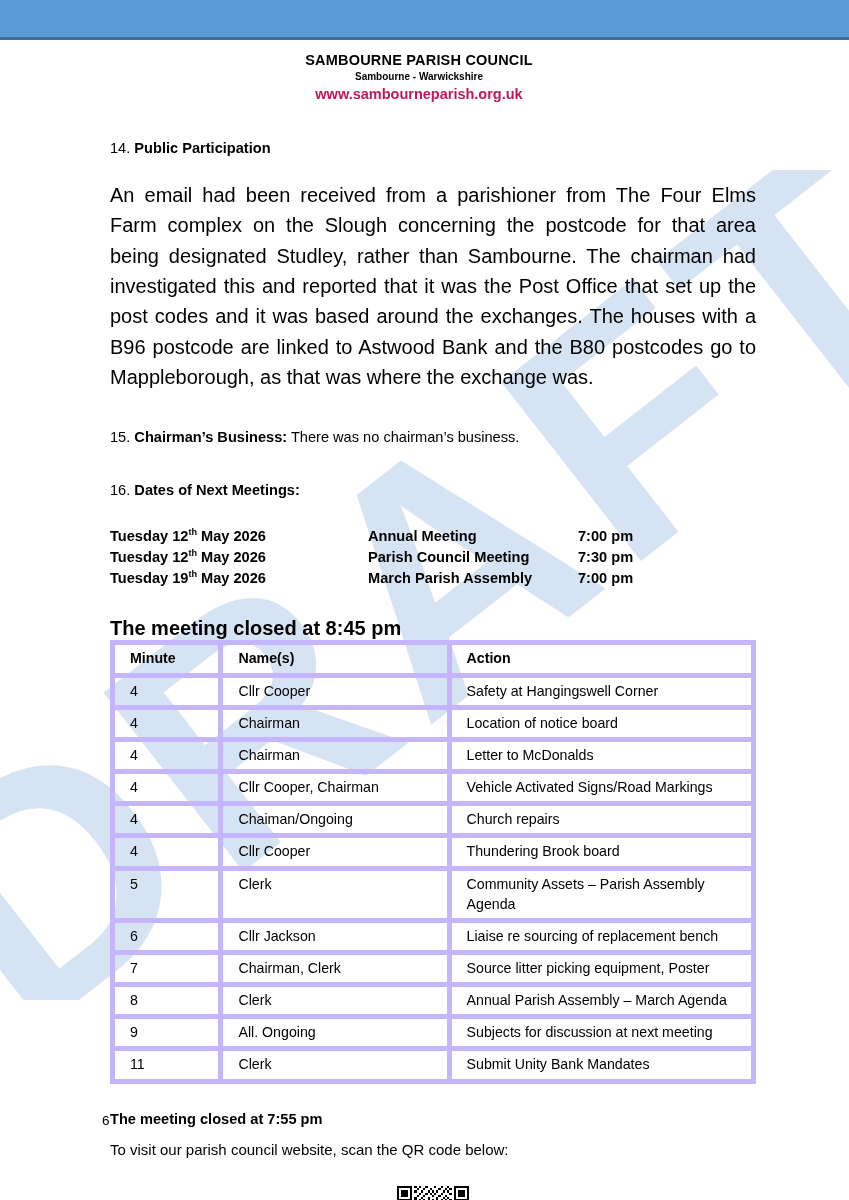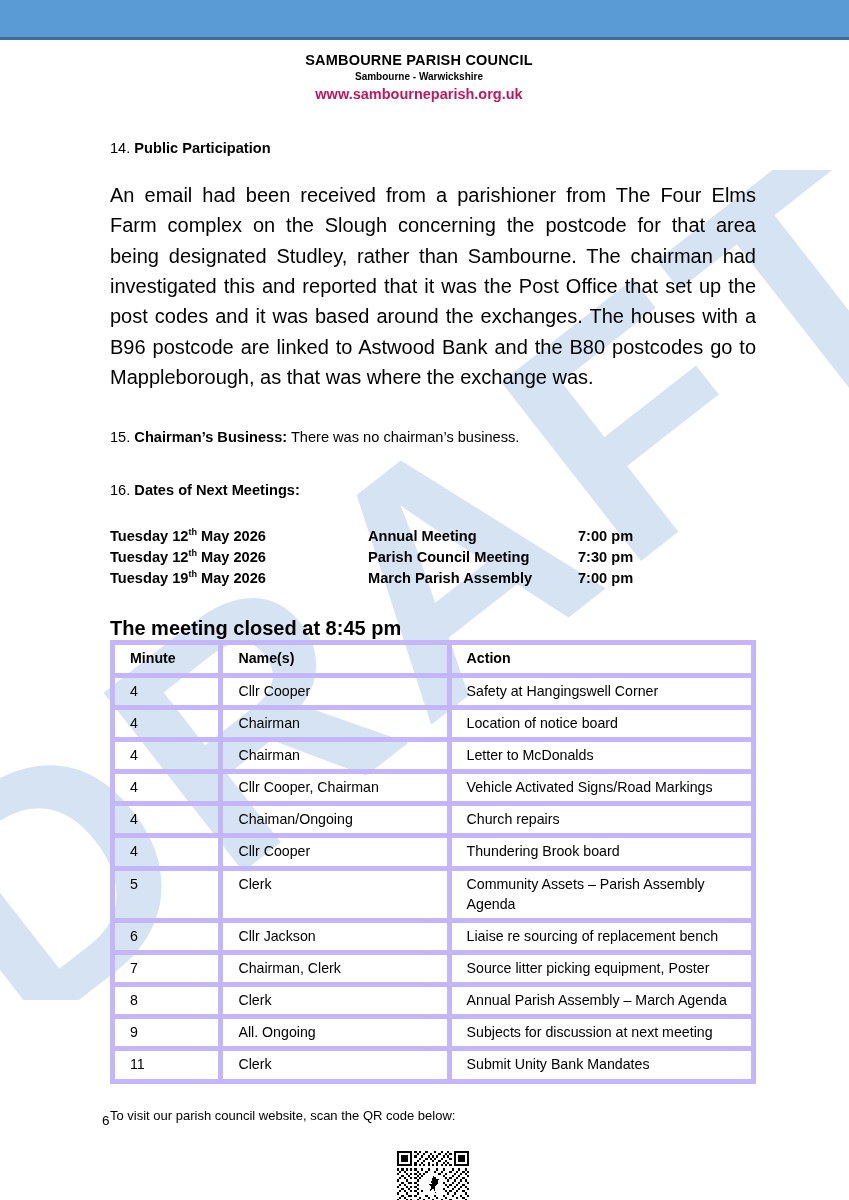--- a/index.html
+++ b/index.html
@@ -158,22 +158,22 @@
   .col-min { width: 92px; }
   .col-name { width: 225px; }
   .col-act  { width: 329px; }
 
   .closed-line2 {
     font-size: 14.6px;
     font-weight: bold;
     margin-top: 27px;
   }
   .qr-lead {
-    font-size: 13px;
-    margin-top: 24px;
+    font-size: 15px;
+    margin-top: 14px;
   }
 
   
   .qr-wrap {
     margin-top: 28px;
     display: flex;
     justify-content: center;
   }
   .qr-box { position: relative; width: 72px; height: 72px; }
 
@@ -313,20 +313,21 @@
             <td>Subjects for discussion at next meeting</td>
           </tr>
           <tr>
             <td>11</td>
             <td>Clerk</td>
             <td>Submit Unity Bank Mandates</td>
           </tr>
         </tbody>
       </table>
 
+      <div class="closed-line2">The meeting closed at 7:55 pm</div>
 
       <div class="qr-lead">To visit our parish council website, scan the QR code below:</div>
 
       <div class="qr-wrap">
         <div class="qr-box">
           <svg width="72" height="72" viewBox="0 0 33 33" shape-rendering="crispEdges">
             <rect width="33" height="33" fill="#ffffff"></rect>
             <g fill="#000000">
 
               <rect x="0" y="0" width="7" height="1"></rect>

